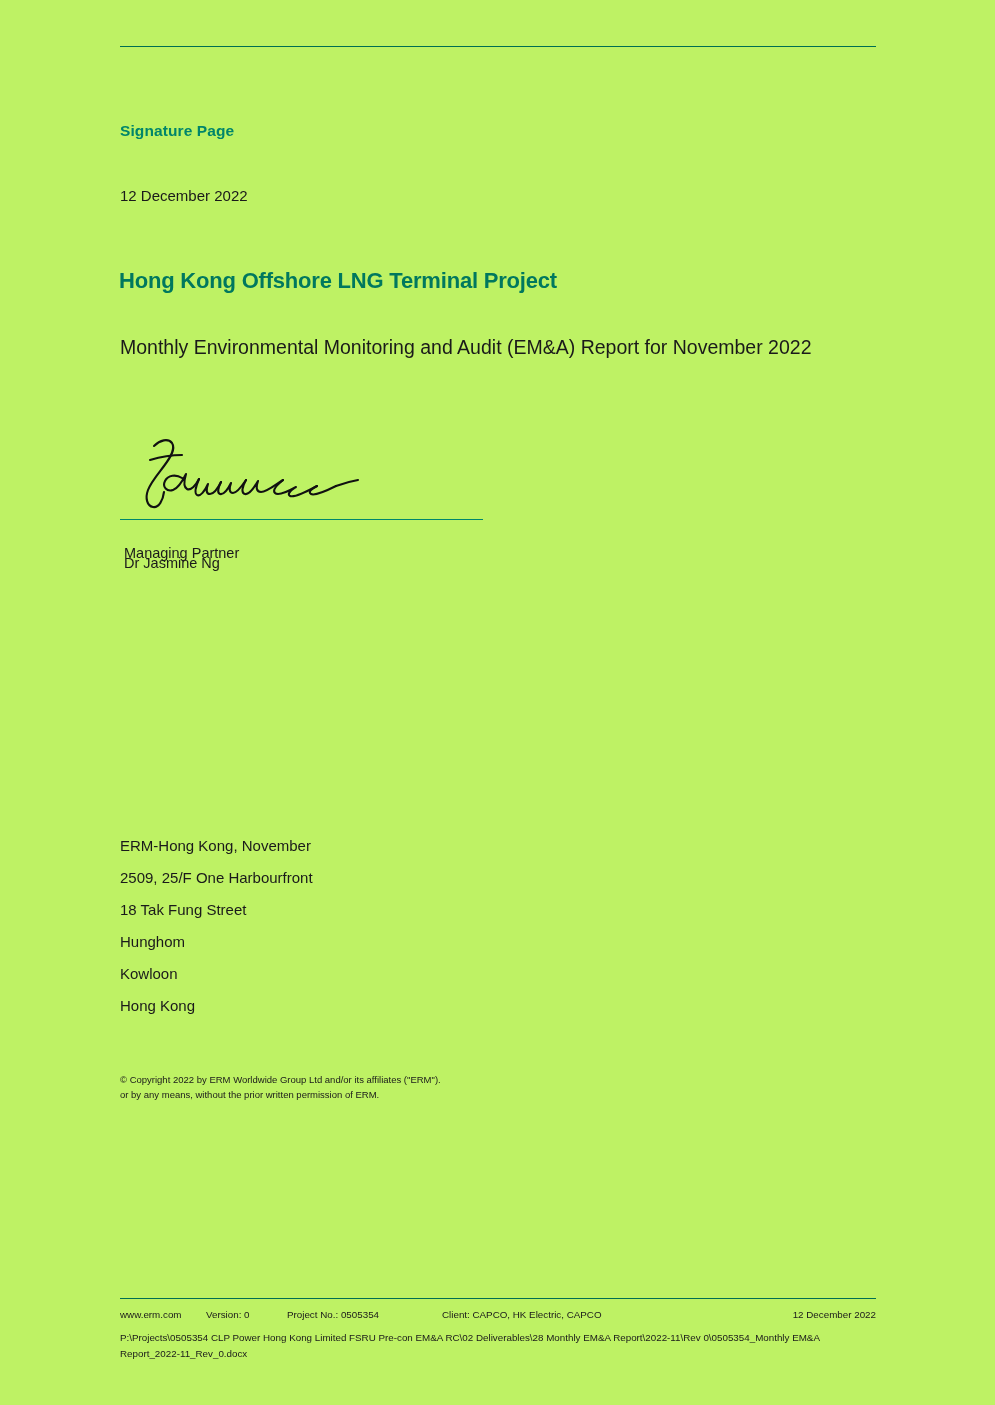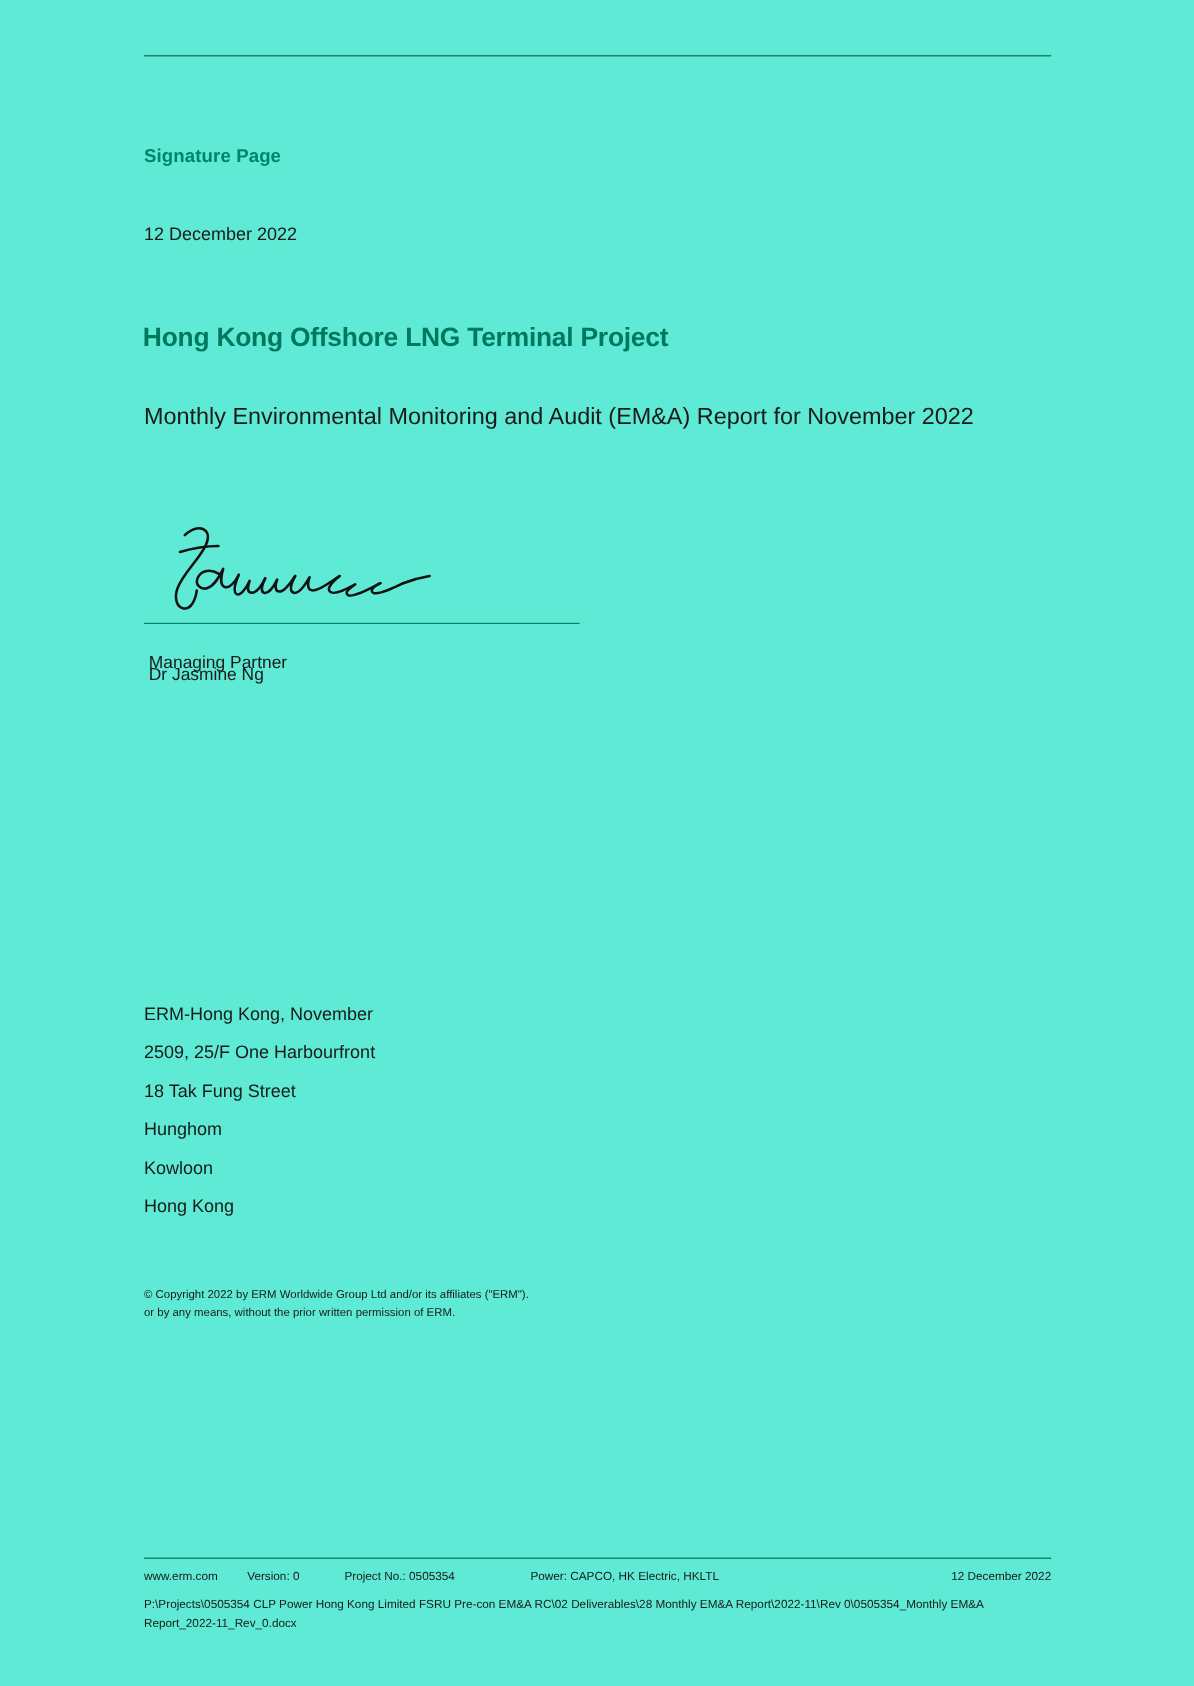--- a/index.html
+++ b/index.html
@@ -13,21 +13,21 @@
     font-family: "Liberation Sans", sans-serif;
     color: #000000;
     position: relative;
     overflow: hidden;
   }
   .page {
     position: absolute;
     left: 0; top: 0;
     width: 995px;
     height: 1405px;
-    background: #5eead4;
+    background: #bef264;
   }
   .rule-top {
     position: absolute;
     left: 120px;
     top: 46px;
     width: 756px;
     height: 0;
     border-top: 1.6px solid #006F51;
   }
   .sig-page-label {
@@ -200,19 +200,19 @@
     <div>© Copyright 2022 by ERM Worldwide Group Ltd and/or its affiliates ("ERM").</div>
     <div>or by any means, without the prior written permission of ERM.</div>
   </div>
 
   <div class="rule-bottom"></div>
 
   <div class="footer-row">
     <span class="f-web">www.erm.com</span>
     <span class="f-version">Version: 0</span>
     <span class="f-project">Project No.: 0505354</span>
-    <span class="f-client">Power: CAPCO, HK Electric, HKLTL</span>
+    <span class="f-client">Client: CAPCO, HK Electric, CAPCO</span>
     <span class="f-date">12 December 2022</span>
   </div>
 
   <div class="footer-path">P:\Projects\0505354 CLP Power Hong Kong Limited FSRU Pre-con EM&amp;A RC\02 Deliverables\28 Monthly EM&amp;A Report\2022-11\Rev 0\0505354_Monthly EM&amp;A Report_2022-11_Rev_0.docx</div>
 
 </div>
 
 </body></html>

